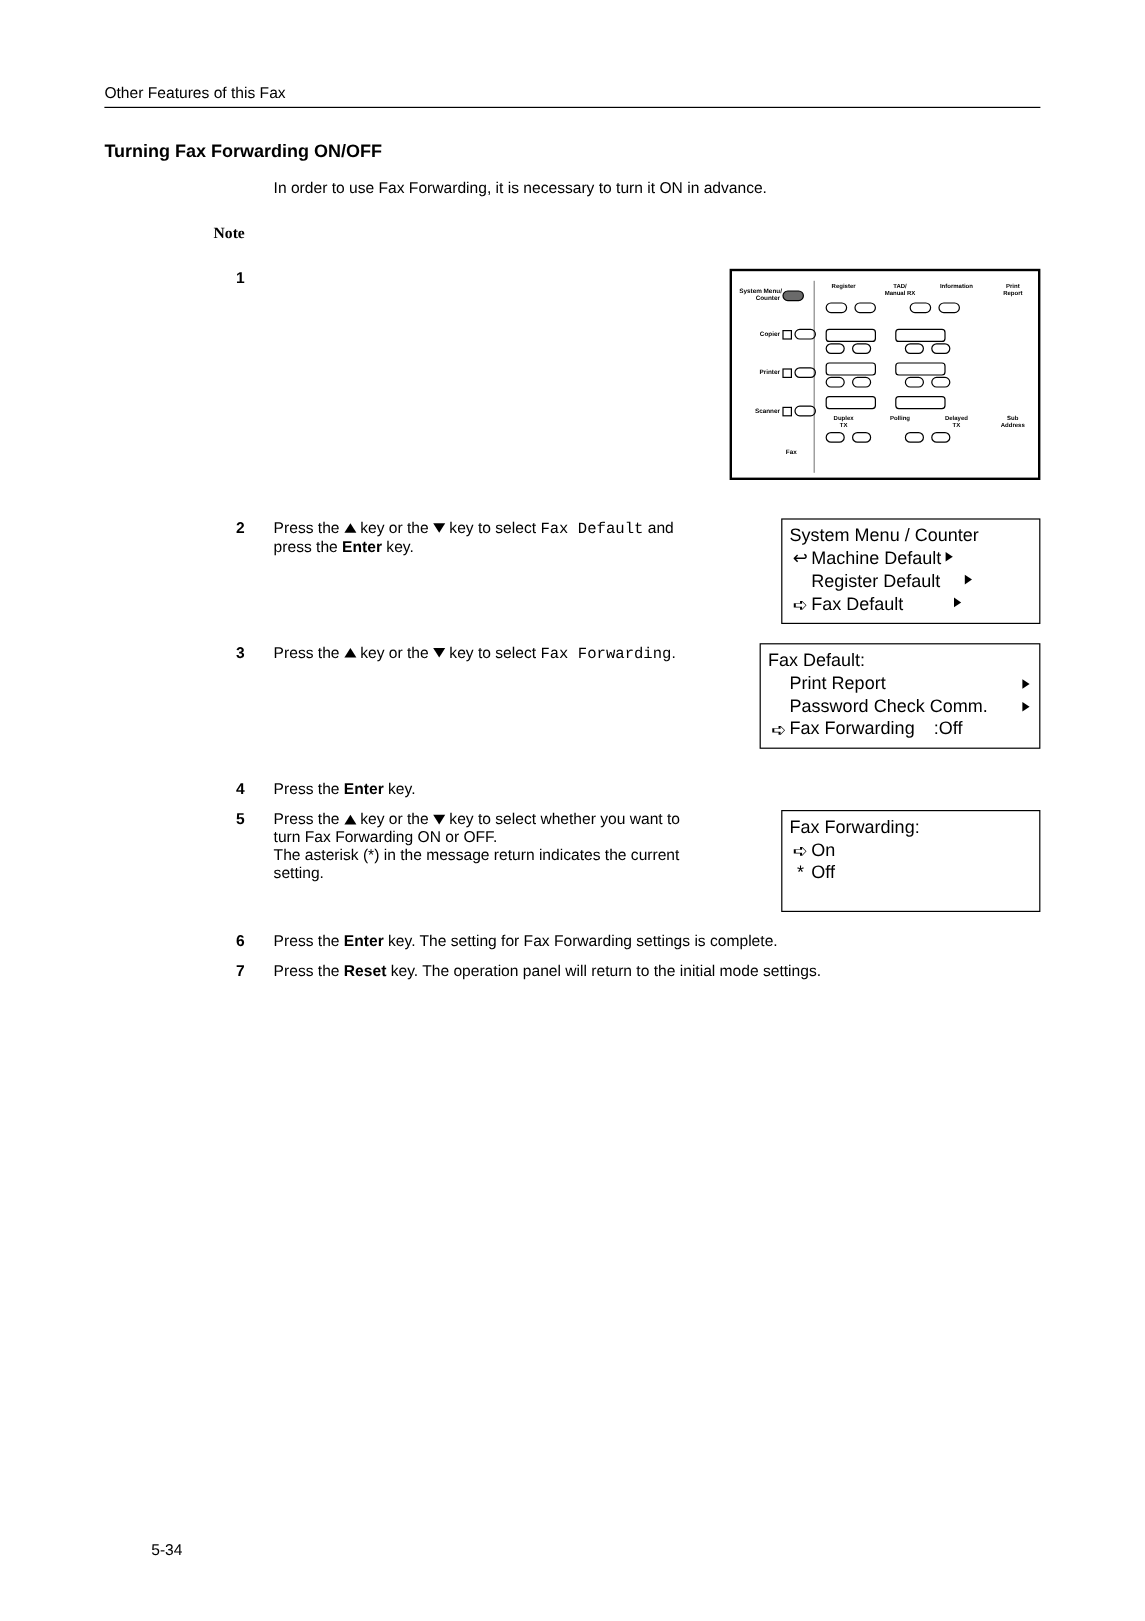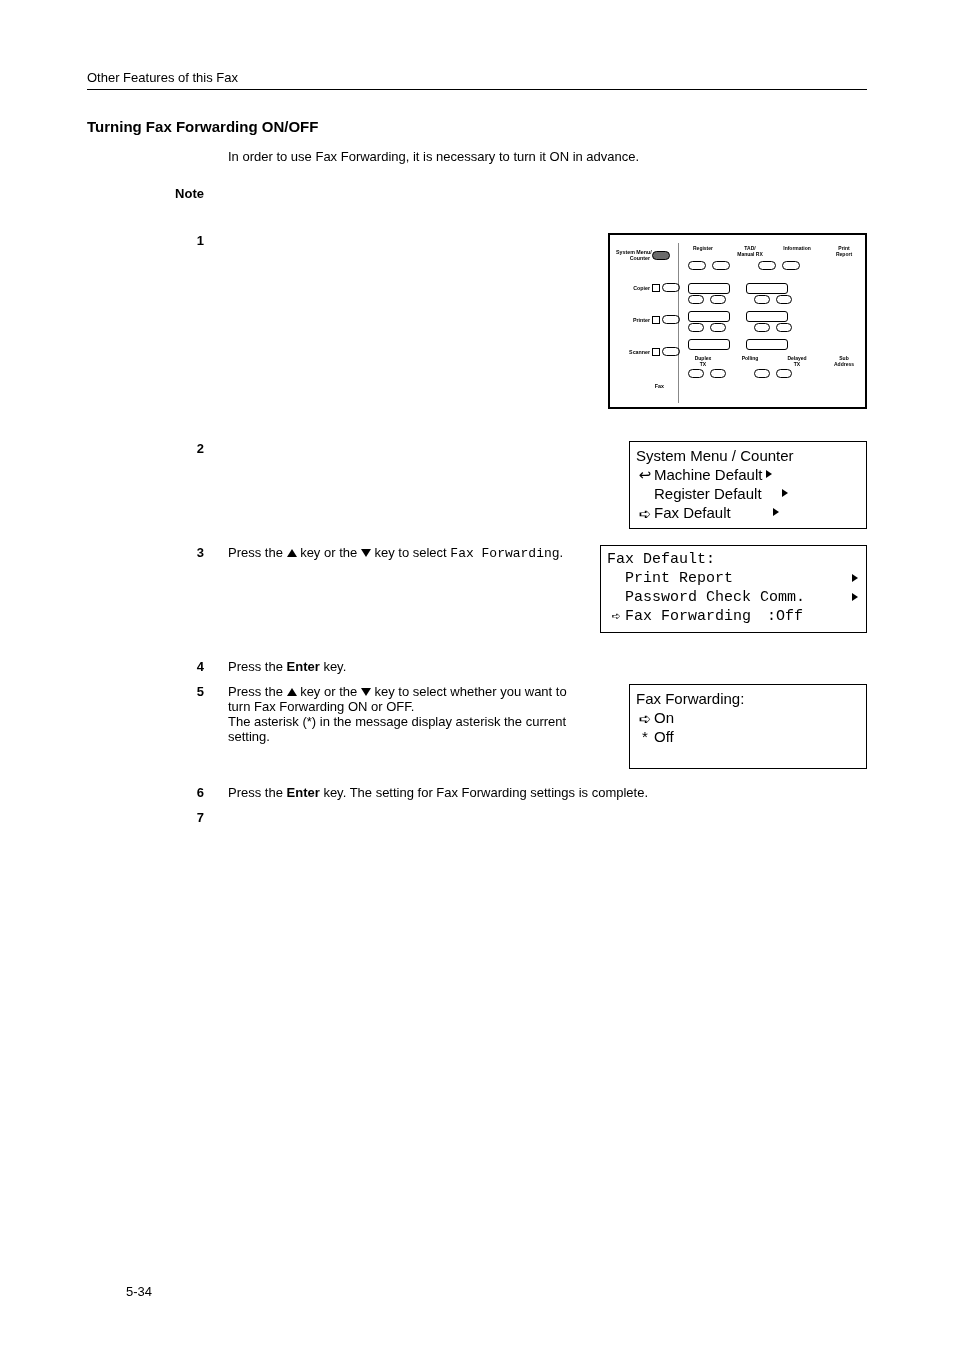--- a/index.html
+++ b/index.html
@@ -30,21 +30,22 @@
     font-weight: bold;
     font-size: 15px;
     margin-bottom: 14px;
   }
   .intro {
     margin-left: 141px;
     margin-bottom: 22px;
   }
   .note-row {
     display: flex;
-    margin-bottom: 32px;
+    margin-bottom: 22px;
+    font-family: Liberation Serif, serif;
   }
   .note-label {
     width: 141px;
     min-width: 141px;
     text-align: right;
     padding-right: 24px;
     font-weight: bold;
     box-sizing: border-box;
   }
   .note-body {
@@ -122,23 +123,23 @@
 
   
   .lcd {
     border: 1.5px solid #000;
     padding: 4px 6px 6px 6px;
     font-family: Arial, sans-serif;
     font-size: 15px;
     line-height: 19px;
     box-sizing: border-box;
     margin-left: auto;
-    width: 238px;
-  }
-  .lcd.wide { width: 267px; font-family: Liberation Mono, monospace; }
+    width: 216px;
+  }
+  .lcd.wide { width: 234px; }
   .lcd .row { display:flex; align-items:center; position:relative; }
   .lcd .ind { width:18px; display:inline-block; text-align:center; }
   .lcd .caret { font-size:11px; margin-left:4px; }
   .lcd .star { font-family: Arial; }
 
   .pg-num {
     position: absolute;
     left: 87px;
     bottom: 52px;
     font-size: 13px;
@@ -289,20 +290,23 @@
           </div>
         </div>
       </div>
     </div>
   </div>
 
   <div class="gap-1"></div>
 
   <div class="step-block">
     <div class="step-num">2</div>
+    <div class="step-body">
+      <span>Press the </span><span class="tri up"></span><span> key or the </span><span class="tri down"></span><span> key to select </span><span class="mono">Fax Default</span><span> and press the </span><b>Enter</b><span> key.</span>
+    </div>
     <div class="side-col">
       <div class="lcd">
         <div class="row">
             <span>System Menu / Counter</span>
           </div>
         <div class="row">
             <span class="ind">↩</span>
             <span>Machine Default</span>
             <span class="caret"><span class="chev"></span></span>
           </div>
@@ -355,21 +359,21 @@
       <span>Press the </span><b>Enter</b><span> key.</span>
     </div>
   </div>
 
   <div class="step-block" style="margin-top:10px;">
     <div class="step-num">5</div>
     <div class="step-body">
       <div class="para">
         <span>Press the </span><span class="tri up"></span><span> key or the </span><span class="tri down"></span><span> key to select whether you want to turn Fax Forwarding ON or OFF.</span>
       </div>
-      <div>The asterisk (*) in the message display asterisk the current setting.</div>
+      <div>The asterisk (*) in the message return indicates the current setting.</div>
     </div>
     <div class="side-col">
       <div class="lcd">
         <div class="row">
             <span>Fax Forwarding:</span>
           </div>
         <div class="row">
             <span class="ind pointer">➪</span>
             <span>On</span>
           </div>
@@ -384,17 +388,20 @@
 
   <div class="step-block small-gap" style="margin-top:10px;">
     <div class="step-num">6</div>
     <div class="step-body-full">
       <span>Press the </span><b>Enter</b><span> key. The setting for Fax Forwarding settings is complete.</span>
     </div>
   </div>
 
   <div class="step-block small-gap" style="margin-top:10px;">
     <div class="step-num">7</div>
+    <div class="step-body-full">
+      <span>Press the </span><b>Reset</b><span> key. The operation panel will return to the initial mode settings.</span>
+    </div>
   </div>
 
 </div>
 
 <div class="pg-num">5-34</div>
 
 </body></html>

